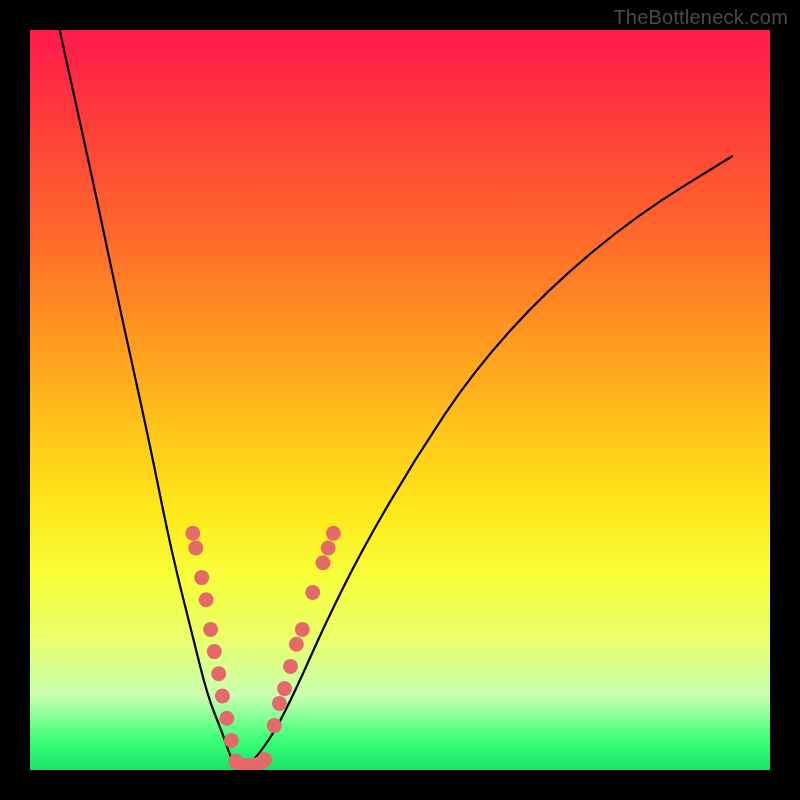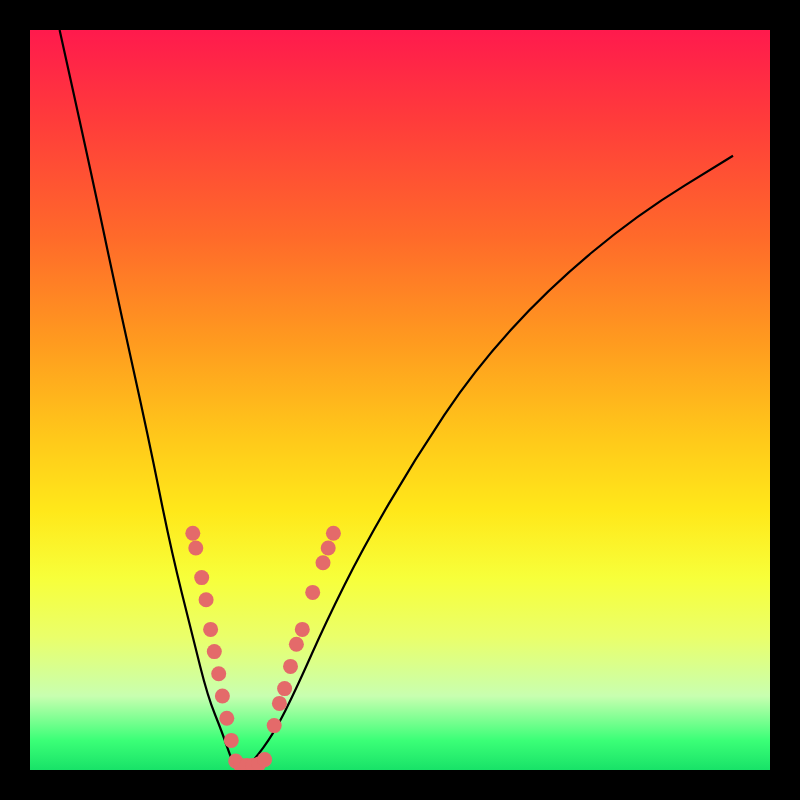--- a/index.html
+++ b/index.html
@@ -85,13 +85,14 @@
           <circle cx="266.4" cy="614.2" r="7.5" fill="#e46a6a"></circle>
           <circle cx="272.3" cy="599.4" r="7.5" fill="#e46a6a"></circle>
           <circle cx="282.7" cy="562.4" r="7.5" fill="#e46a6a"></circle>
           <circle cx="293.0" cy="532.8" r="7.5" fill="#e46a6a"></circle>
           <circle cx="298.2" cy="518.0" r="7.5" fill="#e46a6a"></circle>
           <circle cx="303.4" cy="503.2" r="7.5" fill="#e46a6a"></circle>
         </g>
     </svg>
   </div>
 
+  <div class="watermark">TheBottleneck.com</div>
 </div>
 
 </body></html>

